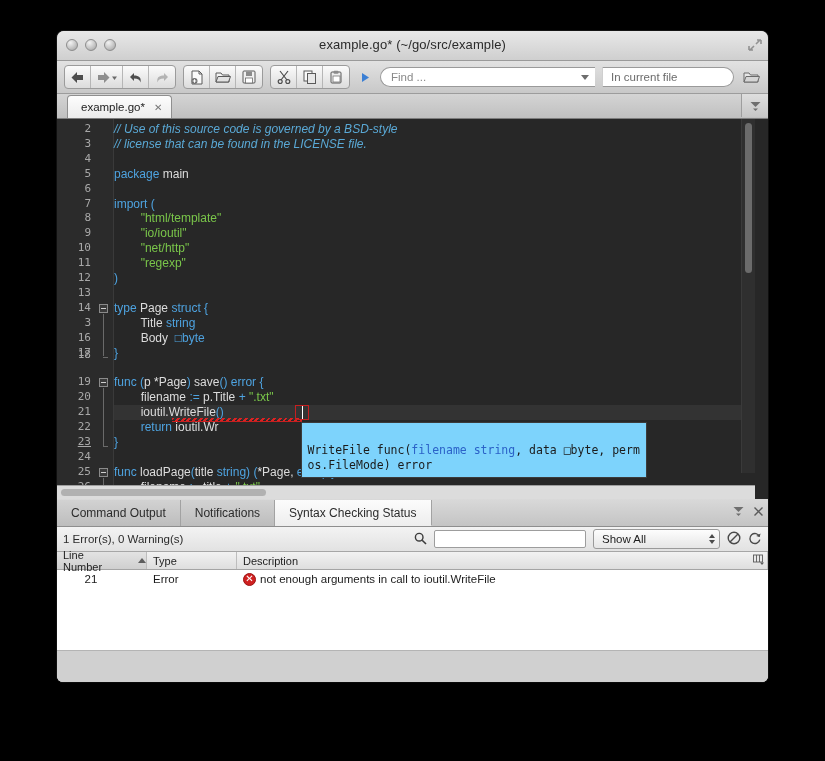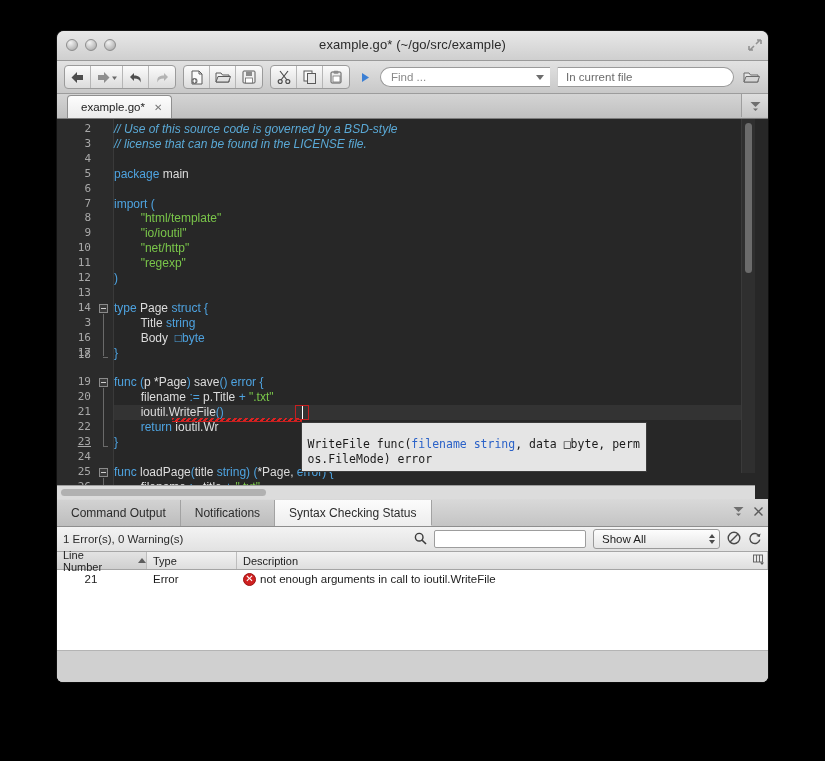--- a/index.html
+++ b/index.html
@@ -51,21 +51,21 @@
   .btngroup .tb{
     width:26px;display:flex;align-items:center;justify-content:center;
     border-right:1px solid #b6b6b6;box-sizing:border-box;
   }
   .btngroup .tb:last-child{border-right:none;}
   .btngroup .tb.wide{width:32px;}
   .tb svg{display:block;}
   .tb.dim{opacity:.35;}
   .playarrow{width:16px;display:flex;align-items:center;justify-content:center;}
   .findbox{
-    flex:0 0 auto;width:170px;height:20px;border:1px solid #9a9a9a;border-radius:10px 0 0 10px;
+    flex:0 0 auto;width:215px;height:20px;border:1px solid #9a9a9a;border-radius:10px 0 0 10px;
     background:#fff;display:flex;align-items:center;padding:0 6px 0 10px;box-sizing:border-box;
     font-size:11.5px;color:#8a8a8a;justify-content:space-between;border-right:none;
   }
   .scopebox{
     flex:1 1 auto;height:20px;border:1px solid #9a9a9a;border-radius:0 10px 10px 0;
     background:#fff;display:flex;align-items:center;padding:0 8px;box-sizing:border-box;
     font-size:11.5px;color:#6b6b6b;border-left:1px solid #cfcfcf;
   }
   .caretdn{width:0;height:0;border-left:4px solid transparent;border-right:4px solid transparent;
            border-top:5px solid #6d6d6d;}
@@ -124,23 +124,23 @@
   .foldbox{
     position:absolute;width:9px;height:9px;border:1px solid #8a8a8a;background:#3a3a3a;
     box-sizing:border-box;
   }
   .foldbox:after{content:"";position:absolute;left:1px;right:1px;top:3px;height:1px;background:#cfcfcf;}
   .foldline{position:absolute;width:1px;background:#6a6a6a;}
   .foldend{position:absolute;height:1px;background:#6a6a6a;width:5px;}
 
   
   #tooltip{
-    position:absolute;background:#e5e5e5;border:1px solid #3b3b3b;
+    position:absolute;background:#7dd3fc;border:1px solid #3b3b3b;
     font-family:"DejaVu Sans Mono", monospace;font-size:11.5px;color:#1b1b1b;
-    padding:14px 6px 4px 6px;line-height:15px;white-space:pre;z-index:40;
+    padding:20px 6px 4px 6px;line-height:15px;white-space:pre;z-index:40;
   }
   #tooltip .tp{color:#2b62c8;}
 
   
   .vsb{position:absolute;right:0;top:0;bottom:13px;width:13px;background:#2f2f2f;border-left:1px solid #3a3a3a;}
   .vsb .thumb{position:absolute;left:3px;width:7px;border-radius:4px;background:#6b6b6b;}
   .hsb{position:absolute;left:0;right:13px;bottom:0;height:13px;background:#dcdcdc;border-top:1px solid #9e9e9e;}
   .hsb .thumb{position:absolute;top:3px;height:7px;border-radius:4px;background:#b1b1b1;}
 
   

